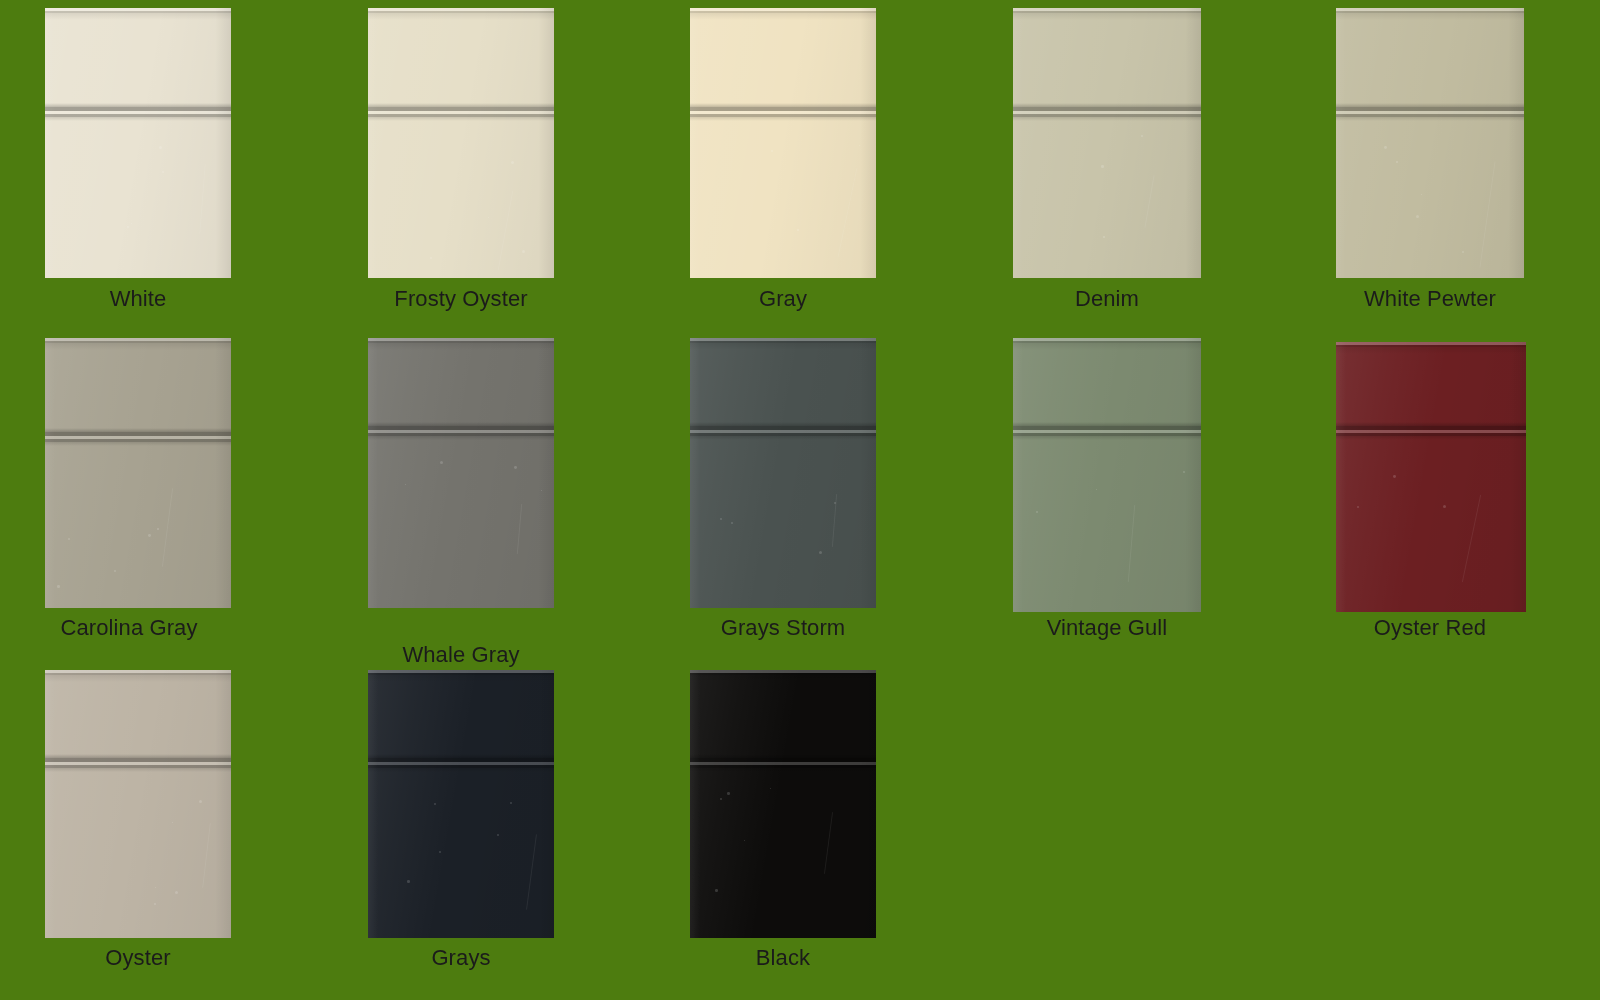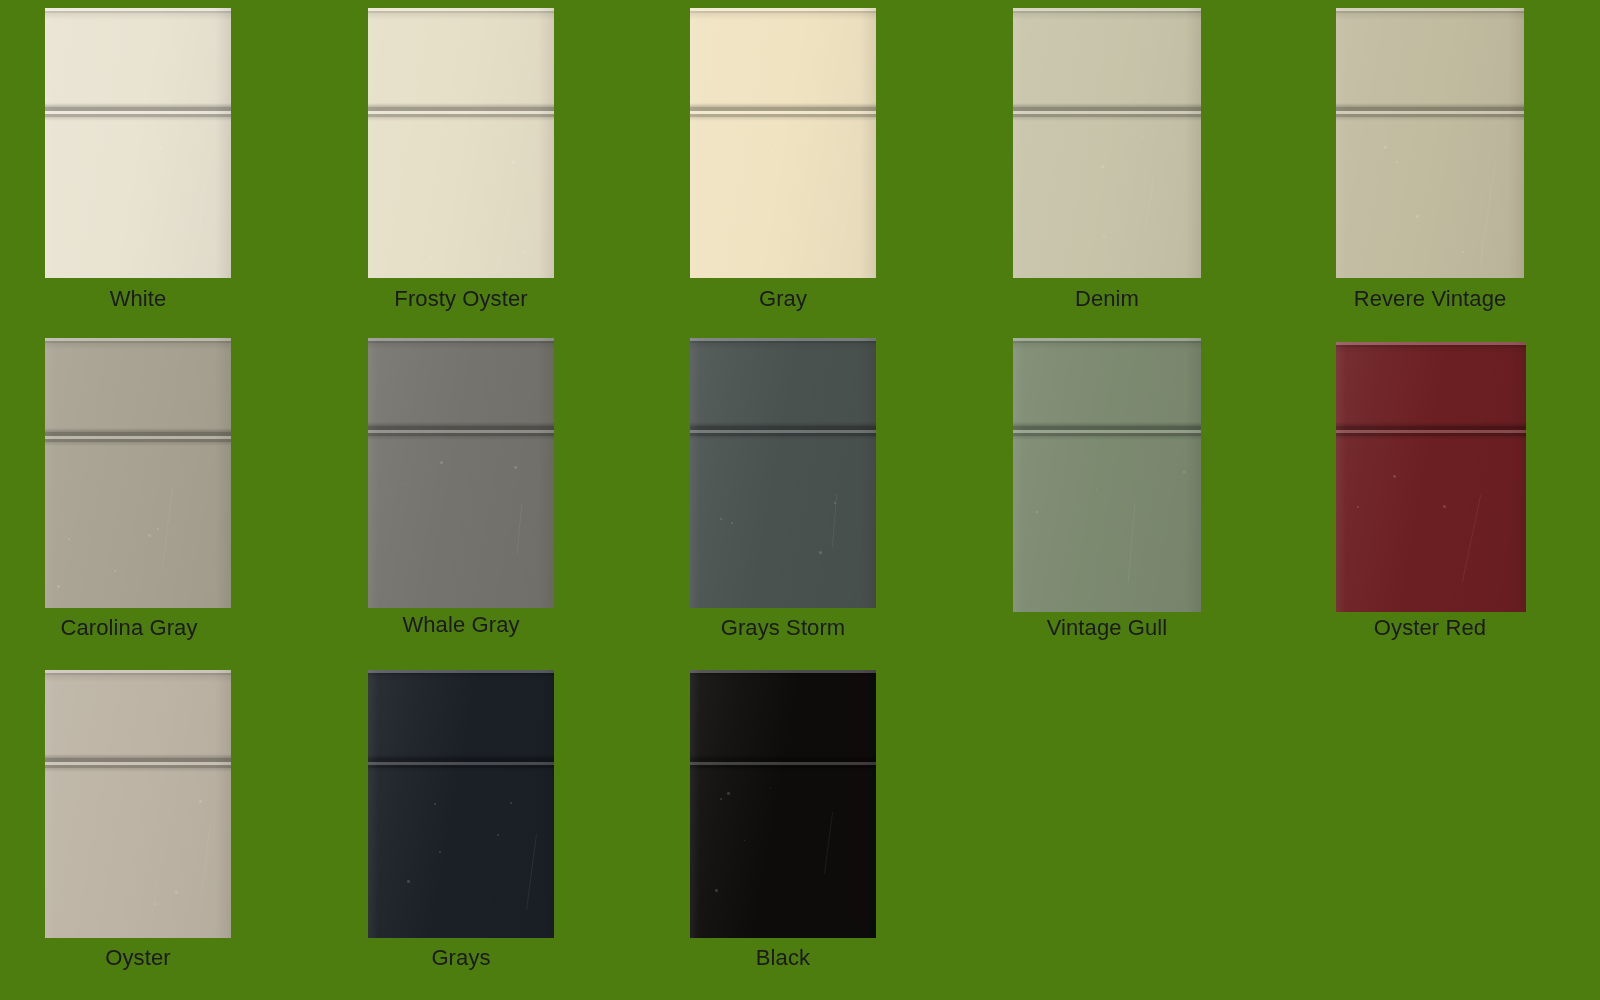--- a/index.html
+++ b/index.html
@@ -263,21 +263,21 @@
         <div class="door-edge-r"></div>
         <div class="door-edge-l"></div>
         <div class="speck" style="width: 1.3px; height: 1.3px; left: 85px; top: 186px;"></div>
         <div class="speck" style="width: 2.2px; height: 2.2px; left: 126px; top: 243px;"></div>
         <div class="speck" style="width: 3px; height: 3px; left: 80px; top: 207px;"></div>
         <div class="speck" style="width: 2.9px; height: 2.9px; left: 48px; top: 138px;"></div>
         <div class="speck" style="width: 1.6px; height: 1.6px; left: 60px; top: 153px;"></div>
         <div class="scuff" style="width: 1px; height: 107px; left: 151px; top: 153px; transform: rotate(8.1deg);"></div>
       </div>
     </div>
-    <div class="swatch-label" style="left: 1336px; top: 286px; width: 188px; color: rgb(27, 27, 27);">Revere Vintage</div>
+    <div class="swatch-label" style="left: 1336px; top: 286px; width: 188px; color: rgb(27, 27, 27);">White Pewter</div>
     <div class="swatch-cell" style="left: 45px; top: 338px; width: 186px; height: 270px;">
       <div class="door">
         <div class="door-face" style="background: rgb(167, 162, 145);"></div>
         <div class="door-sheen"></div>
         <div class="rail-top-hi"></div>
         <div class="rail-top-lo"></div>
         <div class="rail-top-soft"></div>
         <div class="groove" style="top: 90px;">
           <div class="g-shadow-up"></div>
           <div class="g-dark"></div>
@@ -312,21 +312,21 @@
         </div>
         <div class="door-edge-r"></div>
         <div class="door-edge-l"></div>
         <div class="speck" style="width: 1.3px; height: 1.3px; left: 37px; top: 146px;"></div>
         <div class="speck" style="width: 2.9px; height: 2.9px; left: 146px; top: 128px;"></div>
         <div class="speck" style="width: 3px; height: 3px; left: 72px; top: 123px;"></div>
         <div class="speck" style="width: 1.4px; height: 1.4px; left: 173px; top: 152px;"></div>
         <div class="scuff" style="width: 1px; height: 50px; left: 151px; top: 166px; transform: rotate(5deg);"></div>
       </div>
     </div>
-    <div class="swatch-label" style="left: 368px; top: 612px; width: 186px; color: rgb(27, 27, 27);">Whale Gray</div>
+    <div class="swatch-label" style="left: 368px; top: 642px; width: 186px; color: rgb(27, 27, 27);">Whale Gray</div>
     <div class="swatch-cell" style="left: 690px; top: 338px; width: 186px; height: 270px;">
       <div class="door">
         <div class="door-face" style="background: rgb(74, 82, 80);"></div>
         <div class="door-sheen"></div>
         <div class="rail-top-hi"></div>
         <div class="rail-top-lo"></div>
         <div class="rail-top-soft"></div>
         <div class="groove" style="top: 84px;">
           <div class="g-shadow-up"></div>
           <div class="g-dark"></div>

